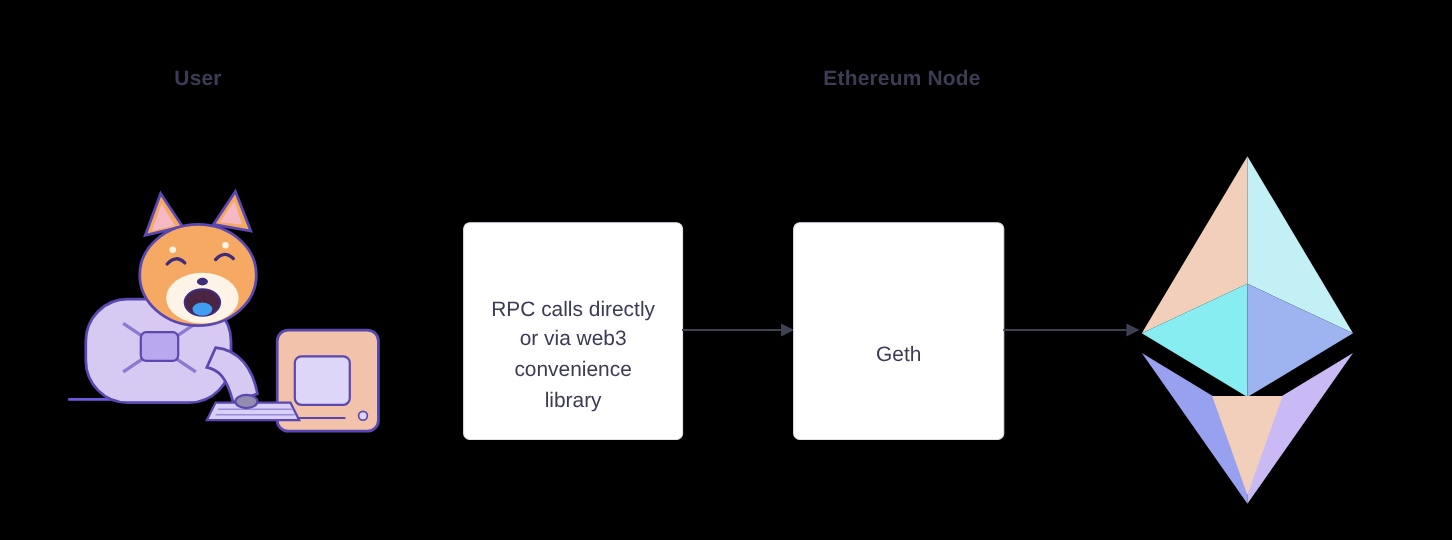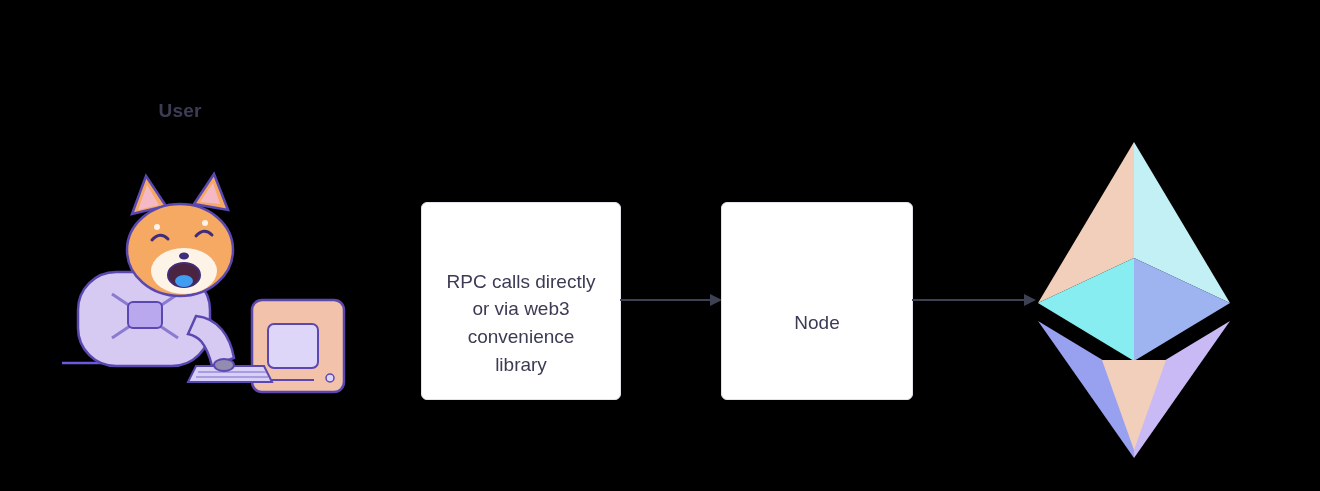--- a/index.html
+++ b/index.html
@@ -7,21 +7,21 @@
     width:1320px;height:491px;
     background:var(--background,#000000);
     font-family:"Liberation Sans",sans-serif;
     position:relative;overflow:hidden;
   }
   .stage{position:absolute;inset:0;}
   .col-label{
     position:absolute;
     font-weight:bold;font-size:19px;
     color:var(--label-text,#3c3c55);
-    text-align:center;letter-spacing:.2px;margin-top:39px;
+    text-align:center;letter-spacing:.2px;
   }
   .node-box{
     position:absolute;
     background:var(--box-bg,#ffffff);
     border:1px solid #e2e2ea;
     border-radius:6px;
     display:flex;align-items:center;justify-content:center;
     text-align:center;
     color:var(--box-text,#3b3b54);
     font-size:19px;line-height:1.45;
@@ -29,20 +29,21 @@
   .node-box .box-text{white-space:pre-line;padding:0 8px;margin-top:44px;}
   .arrow{position:absolute;}
   .illo{position:absolute;}
 </style>
 </head>
 <body>
 
 <div class="stage">
 
   <div class="col-label" style="left:100px;top:61px;width:160px;">User</div>
+  <div class="col-label" style="left:710px;top:61px;width:220px;">Ethereum Node</div>
 
   <svg class="illo" style="left:56px;top:168px;" width="316" height="232" viewBox="0 0 316 232">
     <line x1="6" y1="195" x2="104" y2="195" stroke="#6a5ae0" stroke-width="2.5"></line>
     <g>
       <rect x="22" y="104" width="132" height="94" rx="38" fill="var(--doge-suit,#d6c9f2)" stroke="var(--outline,#5a48b0)" stroke-width="2.5"></rect>
       <line x1="56" y1="126" x2="122" y2="170" stroke="#8a7ad0" stroke-width="3"></line>
       <line x1="56" y1="170" x2="122" y2="126" stroke="#8a7ad0" stroke-width="3"></line>
       <rect x="72" y="134" width="34" height="26" rx="5" fill="#b9a8ee" stroke="var(--outline,#5a48b0)" stroke-width="2"></rect>
       <path d="M140,148 C162,150 174,168 178,190 L156,198 C150,174 142,168 132,166 Z" fill="var(--doge-suit,#d6c9f2)" stroke="var(--outline,#5a48b0)" stroke-width="2.5"></path>
     </g>
@@ -81,21 +82,21 @@
 convenience
 library</span>
   </div>
 
   <svg class="arrow" style="left:618px;top:288px;" width="106" height="24" viewBox="0 0 106 24">
     <line x1="2" y1="12" x2="92" y2="12" stroke="var(--arrow,#3d4152)" stroke-width="2"></line>
     <polygon points="92,6 104,12 92,18" fill="var(--arrow,#3d4152)"></polygon>
   </svg>
 
   <div class="node-box" style="left:721px;top:202px;width:190px;height:196px;">
-    <span class="box-text">Node</span>
+    <span class="box-text">Geth</span>
   </div>
 
   <svg class="arrow" style="left:910px;top:288px;" width="128" height="24" viewBox="0 0 128 24">
     <line x1="2" y1="12" x2="114" y2="12" stroke="var(--arrow,#3d4152)" stroke-width="2"></line>
     <polygon points="114,6 126,12 114,18" fill="var(--arrow,#3d4152)"></polygon>
   </svg>
 
   <svg class="illo" style="left:1036px;top:140px;" width="196" height="320" viewBox="0 0 196 320">
     <polygon points="98,2 2,163 98,118" fill="var(--eth-top-left,#f2cfba)"></polygon>
     <polygon points="98,2 194,163 98,118" fill="var(--eth-top-right,#c2f0f4)"></polygon>

